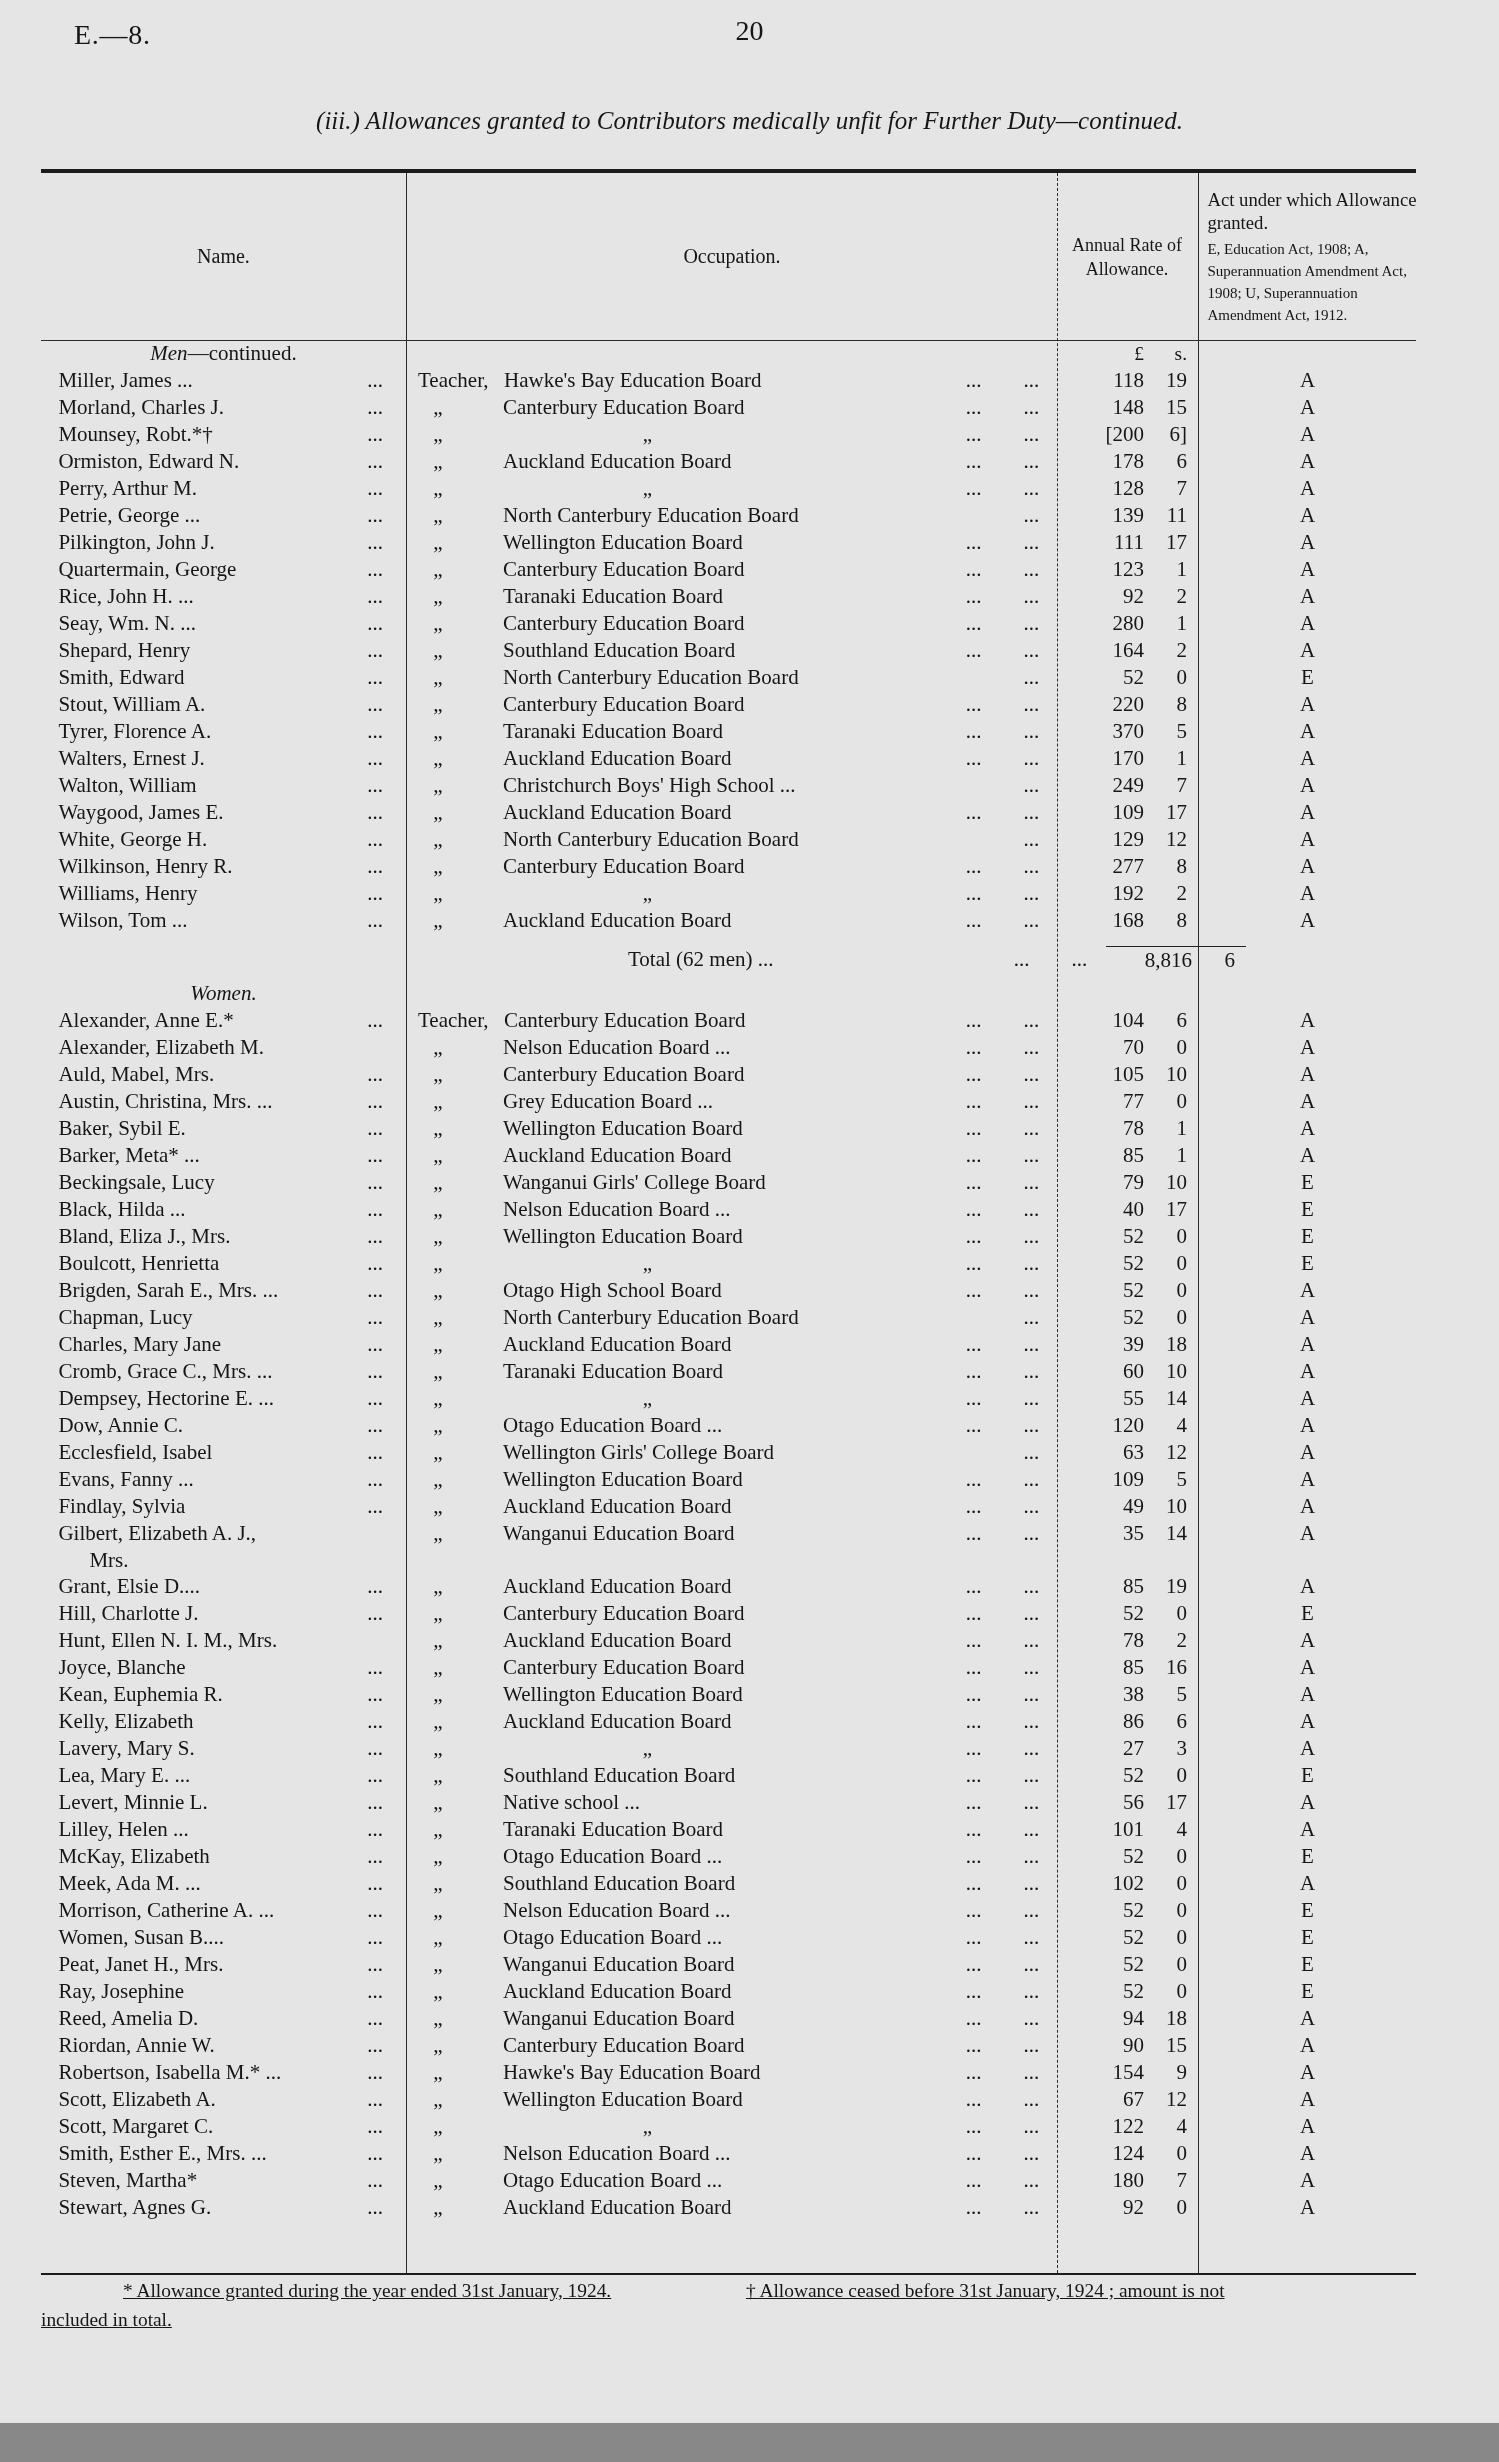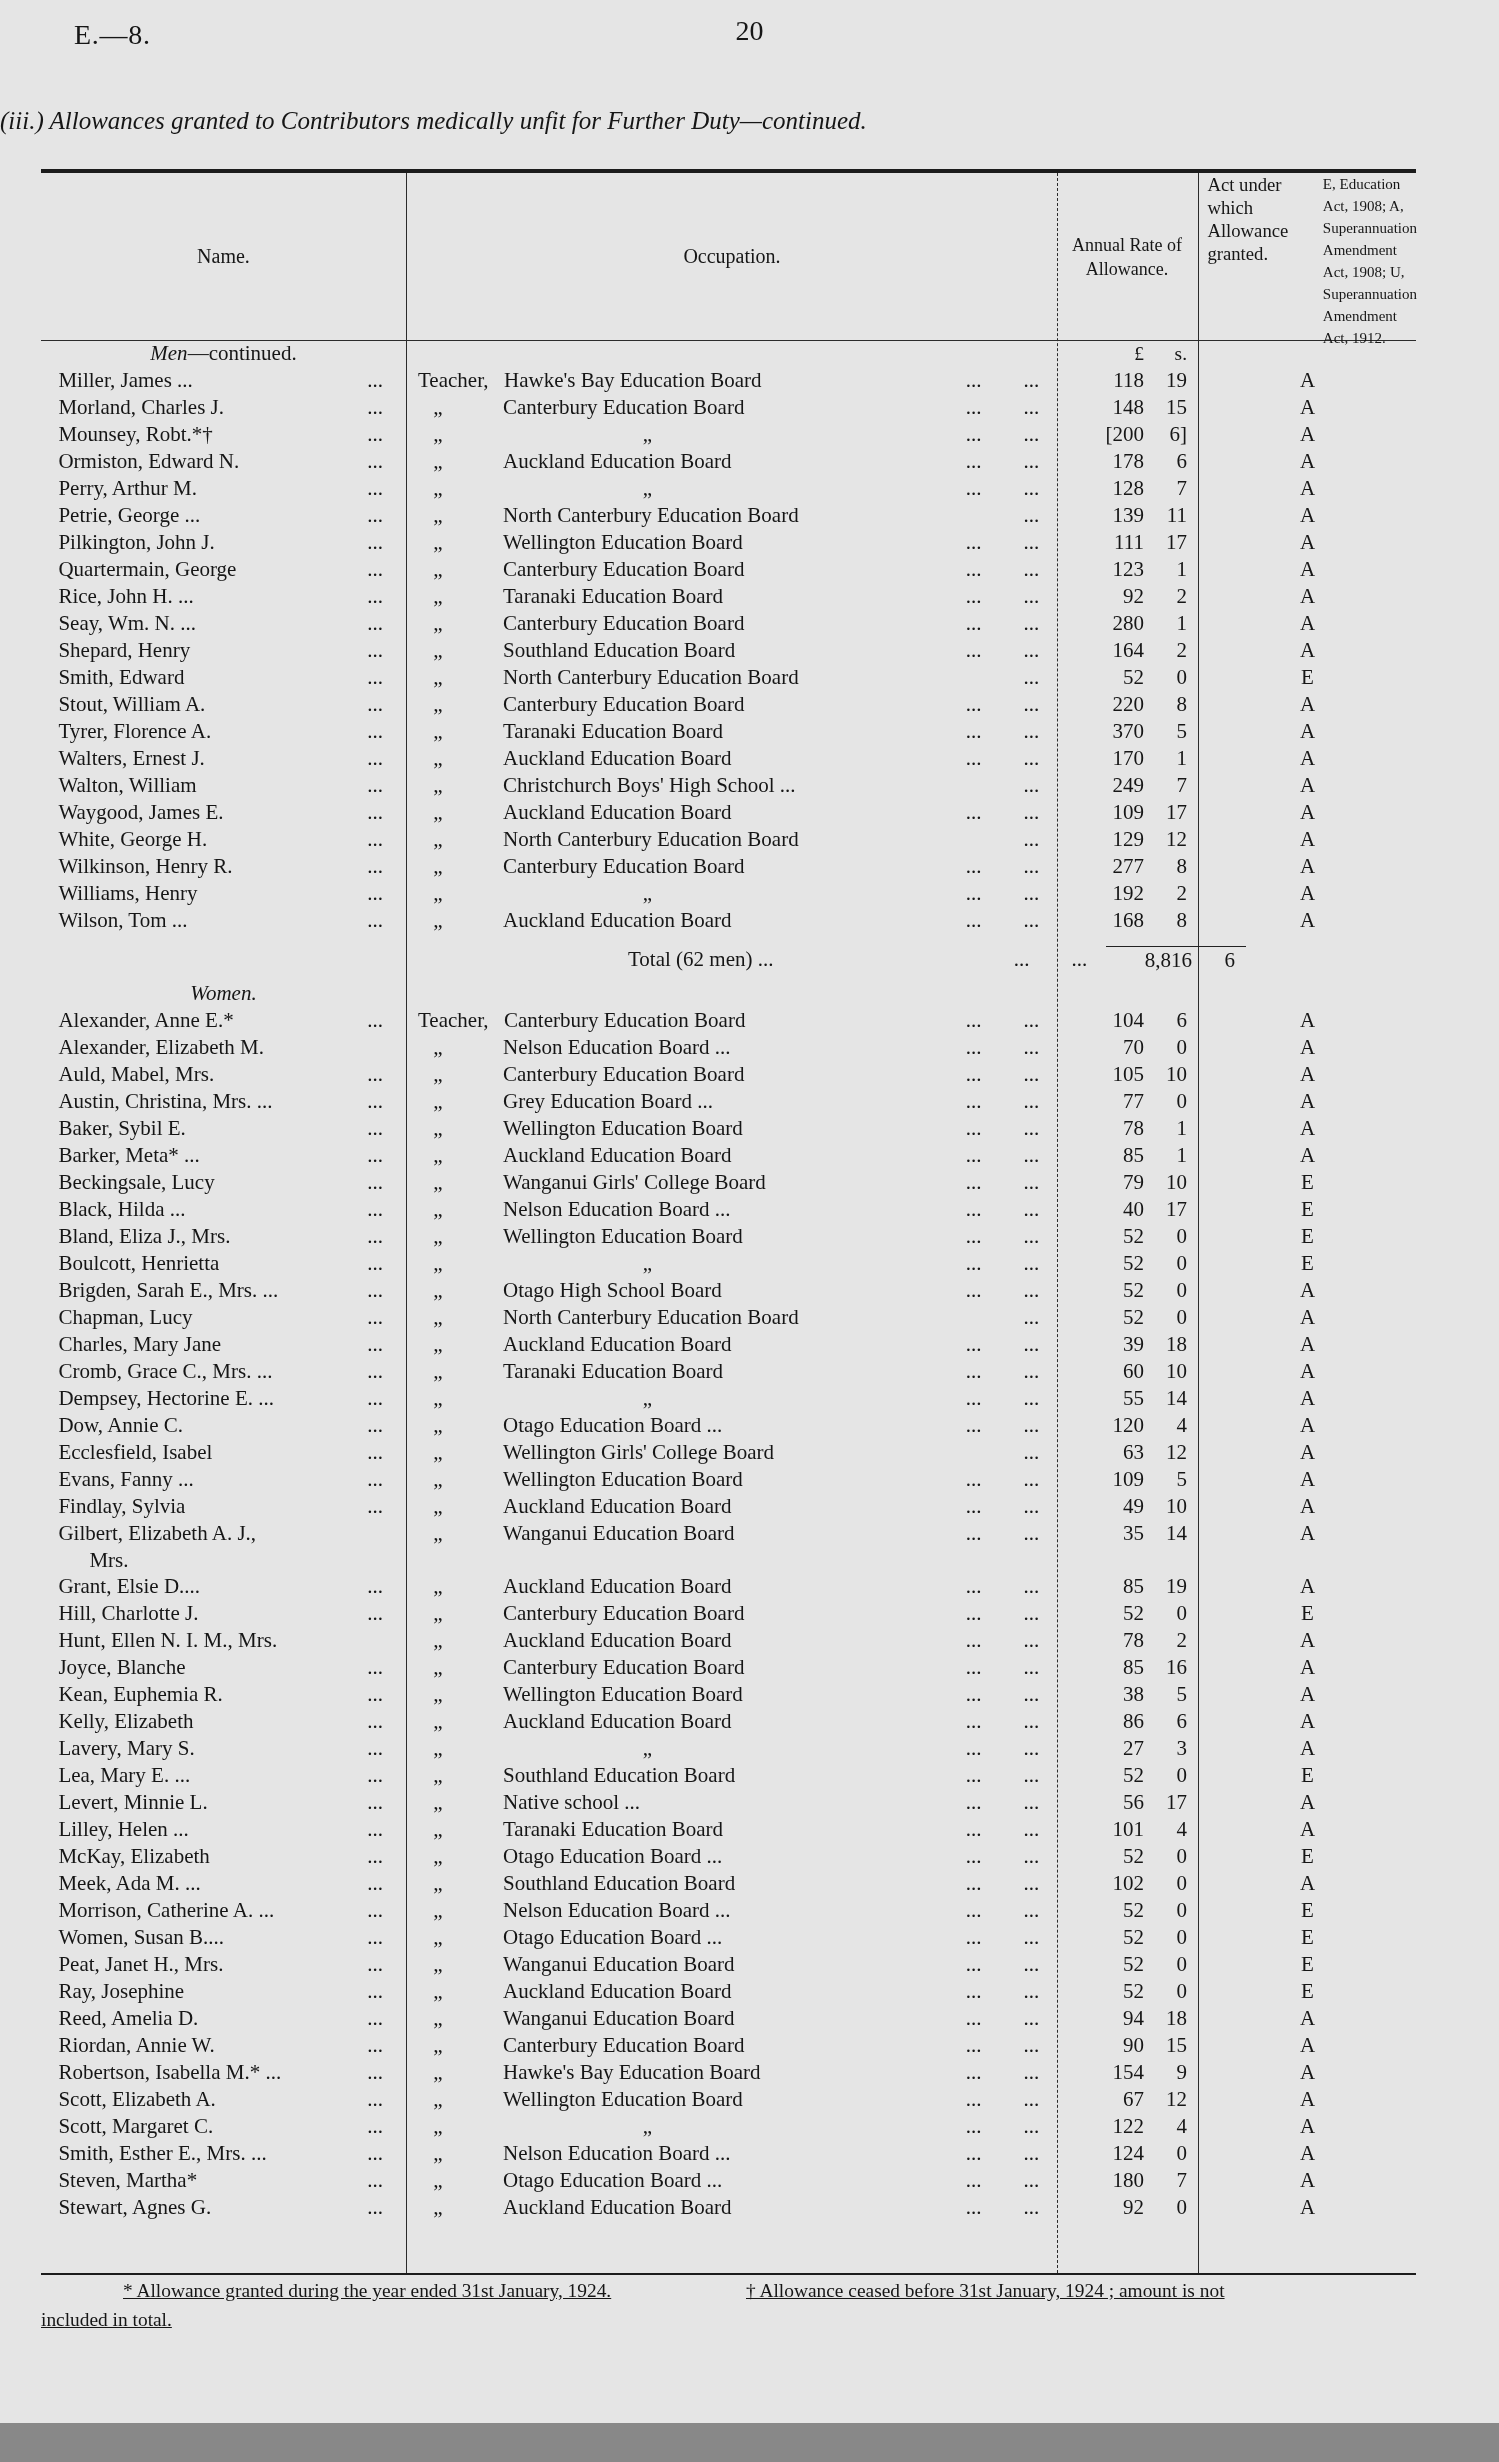--- a/index.html
+++ b/index.html
@@ -1,35 +1,35 @@
 <!DOCTYPE html>
 <html style="font-size:10.7px"><head>
 <meta charset="utf-8">
 <style>
   html,body{margin:0;padding:0;background:#888;}
   #page{position:relative;width:1499px;height:2423px;background:#e5e5e5;color:#161616;
         font-family:"Liberation Serif","DejaVu Serif",serif;overflow:hidden;}
   .abs{position:absolute;}
   #doc-ref{left:74px;top:18.7px;font-size:28px;letter-spacing:0.7px;}
   #page-number{left:0;right:0;top:14.7px;text-align:center;font-size:28px;}
-  #sheet-title{left:0;right:0;top:107px;text-align:left;font-size:25px;font-style:italic;}
+  #sheet-title{left:0;right:0;top:107px;text-align:center;font-size:25px;font-style:italic;}
   
   #tbl{left:41px;top:169px;width:1375px;height:2100px;border-top:4px solid #1c1c1c;border-bottom:2.7px solid #1c1c1c;}
   .vline{position:absolute;top:0;bottom:0;width:0;}
   #v1{left:365px;border-left:1.3px solid #2b2b2b;}
   #v2{left:1016px;border-left:1.3px dashed #2b2b2b;}
   #v3{left:1157px;border-left:1.3px solid #2b2b2b;}
   
   #thead{position:absolute;left:0;top:0;width:100%;height:167px;border-bottom:1.3px solid #2b2b2b;}
   .hcell{position:absolute;top:0;height:100%;display:flex;align-items:center;justify-content:center;
          text-align:center;font-size:20px;}
   #h-name{left:0;width:365px;}
   #h-occ{left:365px;width:652px;}
   #h-rate{left:1016px;width:140px;font-size:18px;line-height:24px;padding:0 4px;box-sizing:border-box;}
-  #h-act{left:1157px;width:219px;flex-direction:row;justify-content:center;align-items:flex-start;
+  #h-act{left:1157px;width:219px;flex-direction:column;justify-content:center;align-items:flex-start;
          padding-left:9.4px;box-sizing:border-box;text-align:left;}
   #h-act .l1{font-size:18.7px;line-height:23px;margin-bottom:4px;}
   #h-act .l2{font-size:15px;line-height:22px;width:200px;}
   
   #tbody{position:absolute;left:0;top:167px;width:100%;}
   .row{display:flex;height:27px;line-height:27px;font-size:21px;}
   .row.tall{height:53px;}
   .c-name{flex:0 0 365px;box-sizing:border-box;padding-left:17.4px;display:flex;}
   .c-name .nm{white-space:nowrap;}
   .c-name .leader{margin-left:auto;padding-right:23px;}

